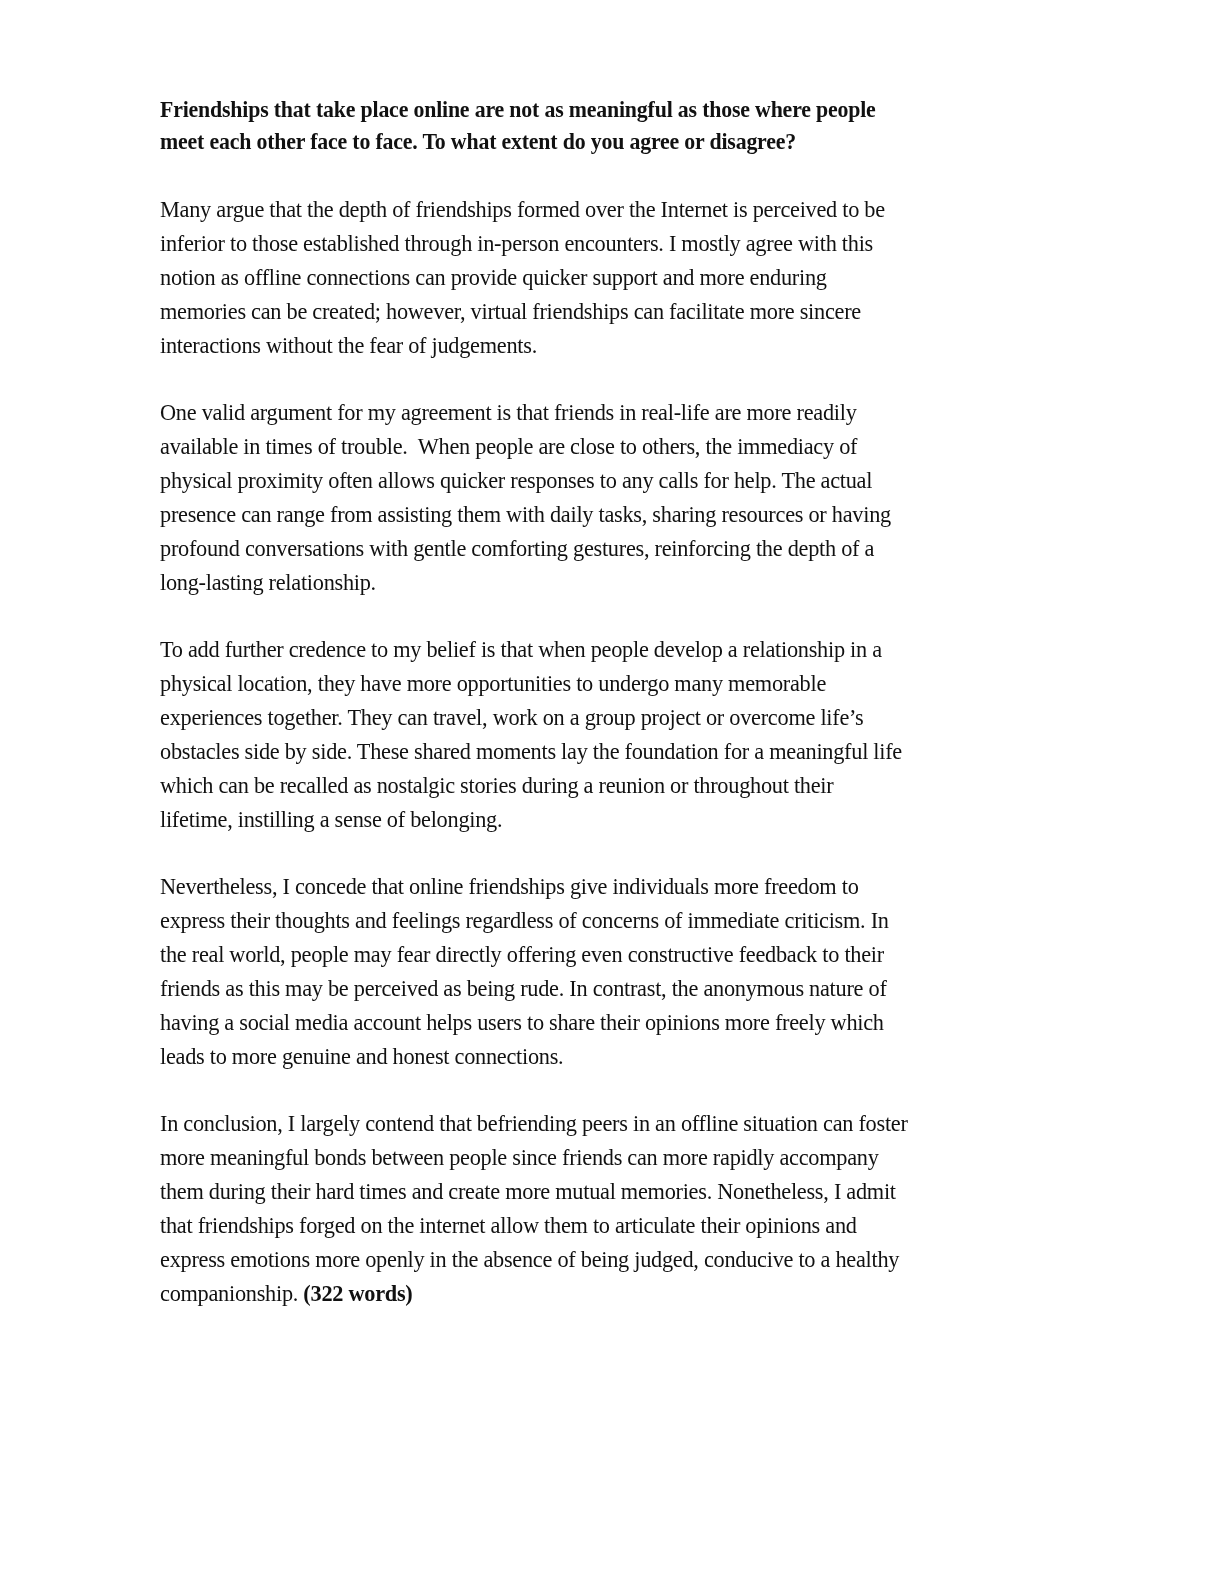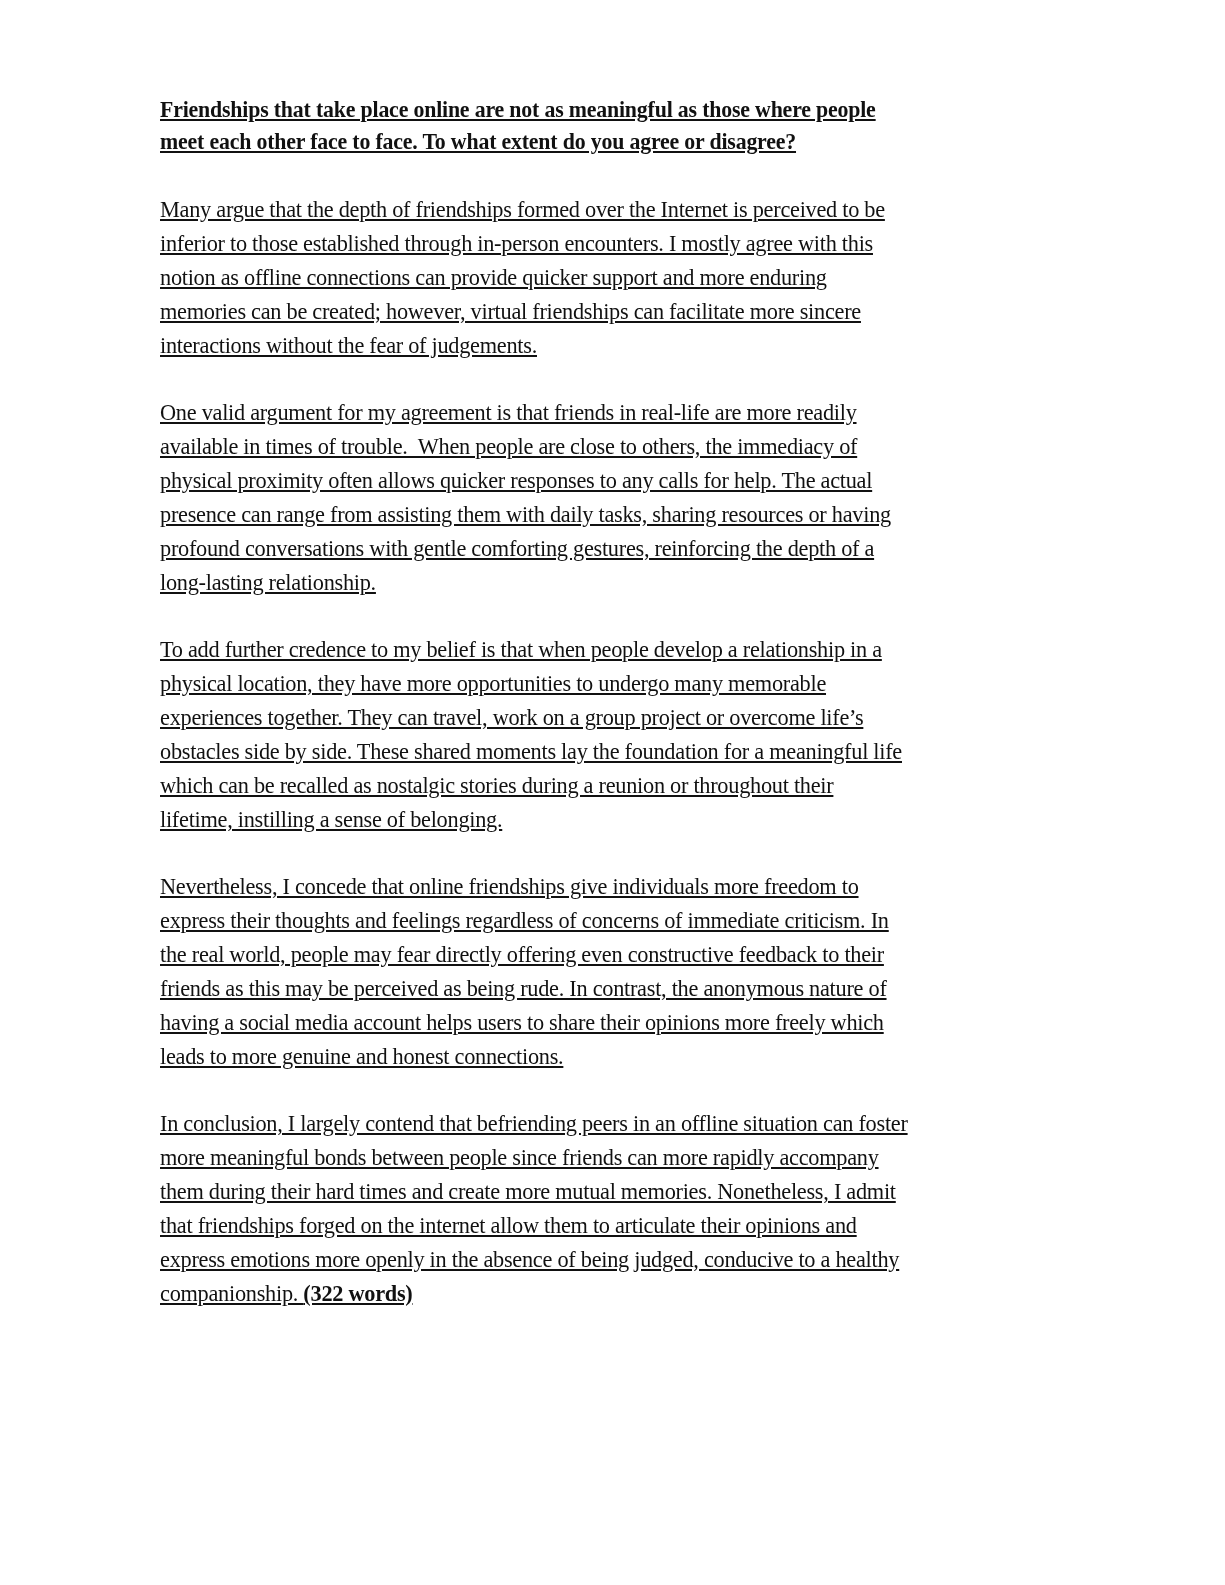--- a/index.html
+++ b/index.html
@@ -13,21 +13,20 @@
       position: relative;
       overflow: hidden;
     }
     .page {
       position: absolute;
       left: 160px;
       top: 93px;
       width: 905px;
       font-family: "Liberation Serif", "DejaVu Serif", serif;
       color: #111111;
-      text-decoration: underline;
     }
     .prompt {
       font-weight: bold;
       font-size: 23.5px;
       line-height: 32px;
       margin: 0 0 35px 0;
       letter-spacing: -0.2px;
       transform: scaleX(0.93);
       transform-origin: left top;
       width: 975px;

